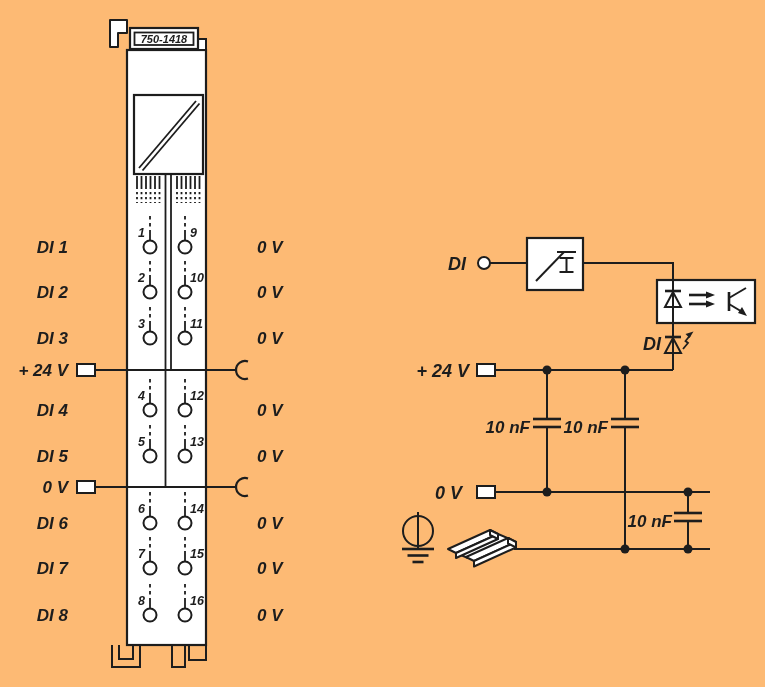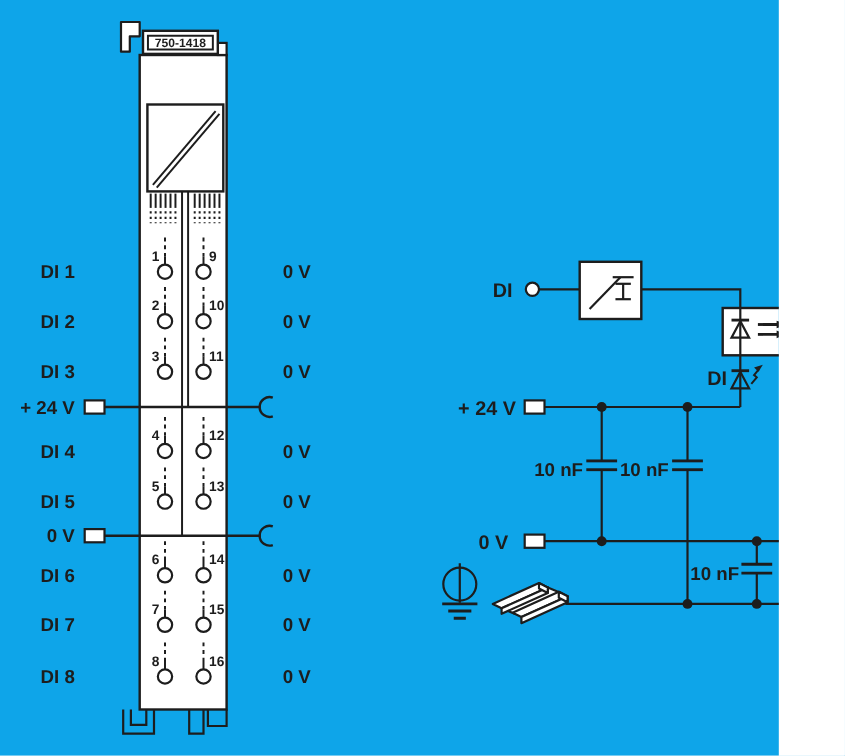--- a/index.html
+++ b/index.html
@@ -1,16 +1,16 @@
 <!DOCTYPE html>
 <html><head>
 <meta charset="utf-8">
 <style>
   html,body{margin:0;padding:0;background:#ffffff;}
-  .stage{position:relative;width:708px;height:687px;background:#0ea5e9;overflow:hidden;}
+  .stage{position:relative;width:765px;height:687px;background:#fdba74;overflow:hidden;font-style:italic;}
   .txt{font-family:"Liberation Sans","DejaVu Sans",sans-serif;font-weight:700;fill:#1d1d1d;}
   .t18{font-size:18px}.t17{font-size:17px}.t12{font-size:12.5px}.t11{font-size:11px}
   .s2{stroke:#1d1d1d;stroke-width:2;fill:none}
   .s22{stroke:#1d1d1d;stroke-width:2.2;fill:none}
   .s18{stroke:#1d1d1d;stroke-width:1.8;fill:none}
   .s25{stroke:#1d1d1d;stroke-width:2.6;fill:none}
   .fw{fill:#ffffff}
   .dot{fill:#1d1d1d;stroke:none}
   .dash{stroke-dasharray:3.5 3.5}
   .hdot{stroke-dasharray:2.2 2.8}

